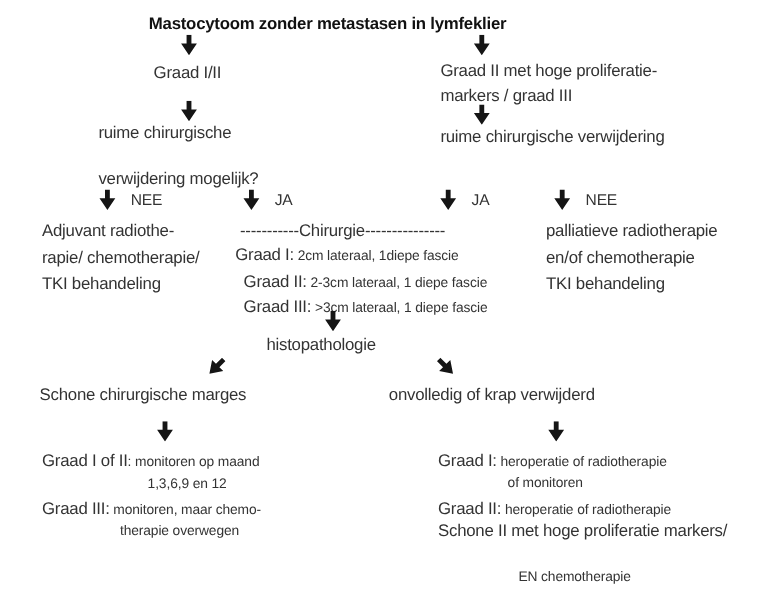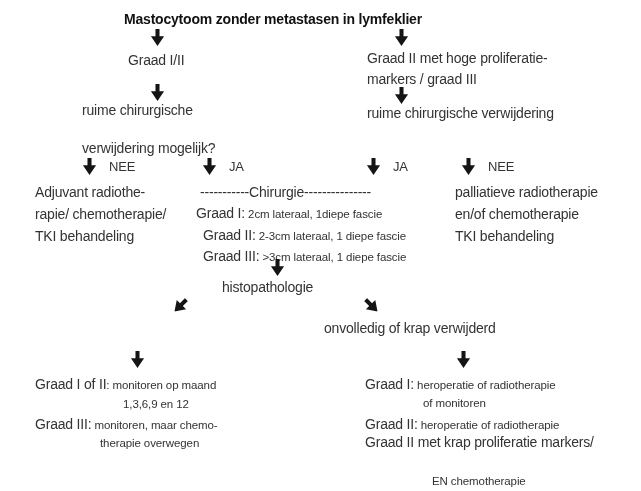--- a/index.html
+++ b/index.html
@@ -123,20 +123,21 @@
     <svg width="15" height="17" viewBox="0 0 14 16">
         <path d="M5.1 0 H8.9 V6.8 H13.2 L7 16 L0.8 6.8 H5.1 Z" fill="#151515"></path>
       </svg>
   </div>
   <div class="arr se" style="left:364px;top:297px;">
     <svg width="15" height="17" viewBox="0 0 14 16">
         <path d="M5.1 0 H8.9 V6.8 H13.2 L7 16 L0.8 6.8 H5.1 Z" fill="#151515"></path>
       </svg>
   </div>
 
+  <div class="abs t" style="left:33px;top:320px;">Schone chirurgische marges</div>
   <div class="abs t" style="left:324px;top:320px;text-align:center;">onvolledig of krap verwijderd</div>
 
   <div class="arr" style="left:130px;top:351px;">
     <svg width="15" height="17" viewBox="0 0 14 16">
         <path d="M5.1 0 H8.9 V6.8 H13.2 L7 16 L0.8 6.8 H5.1 Z" fill="#151515"></path>
       </svg>
   </div>
   <div class="arr" style="left:456px;top:351px;">
     <svg width="15" height="17" viewBox="0 0 14 16">
         <path d="M5.1 0 H8.9 V6.8 H13.2 L7 16 L0.8 6.8 H5.1 Z" fill="#151515"></path>
@@ -152,16 +153,16 @@
   </div>
   <div class="abs sm" style="left:100px;top:437px;">therapie overwegen</div>
 
   <div class="abs" style="left:365px;top:375px;">
     <span class="t">Graad I:</span><span class="sm"> heroperatie of radiotherapie</span>
   </div>
   <div class="abs sm" style="left:423px;top:397px;">of monitoren</div>
   <div class="abs" style="left:365px;top:415px;">
     <span class="t">Graad II:</span><span class="sm"> heroperatie of radiotherapie</span>
   </div>
-  <div class="abs t" style="left:365px;top:434px;">Graad II met krap proliferatie markers/</div>
+  <div class="abs t" style="left:365px;top:434px;">Schone II met hoge proliferatie markers/</div>
   <div class="abs sm" style="left:432px;top:475px;">EN chemotherapie</div>
 
 </div>
 
 </body></html>

